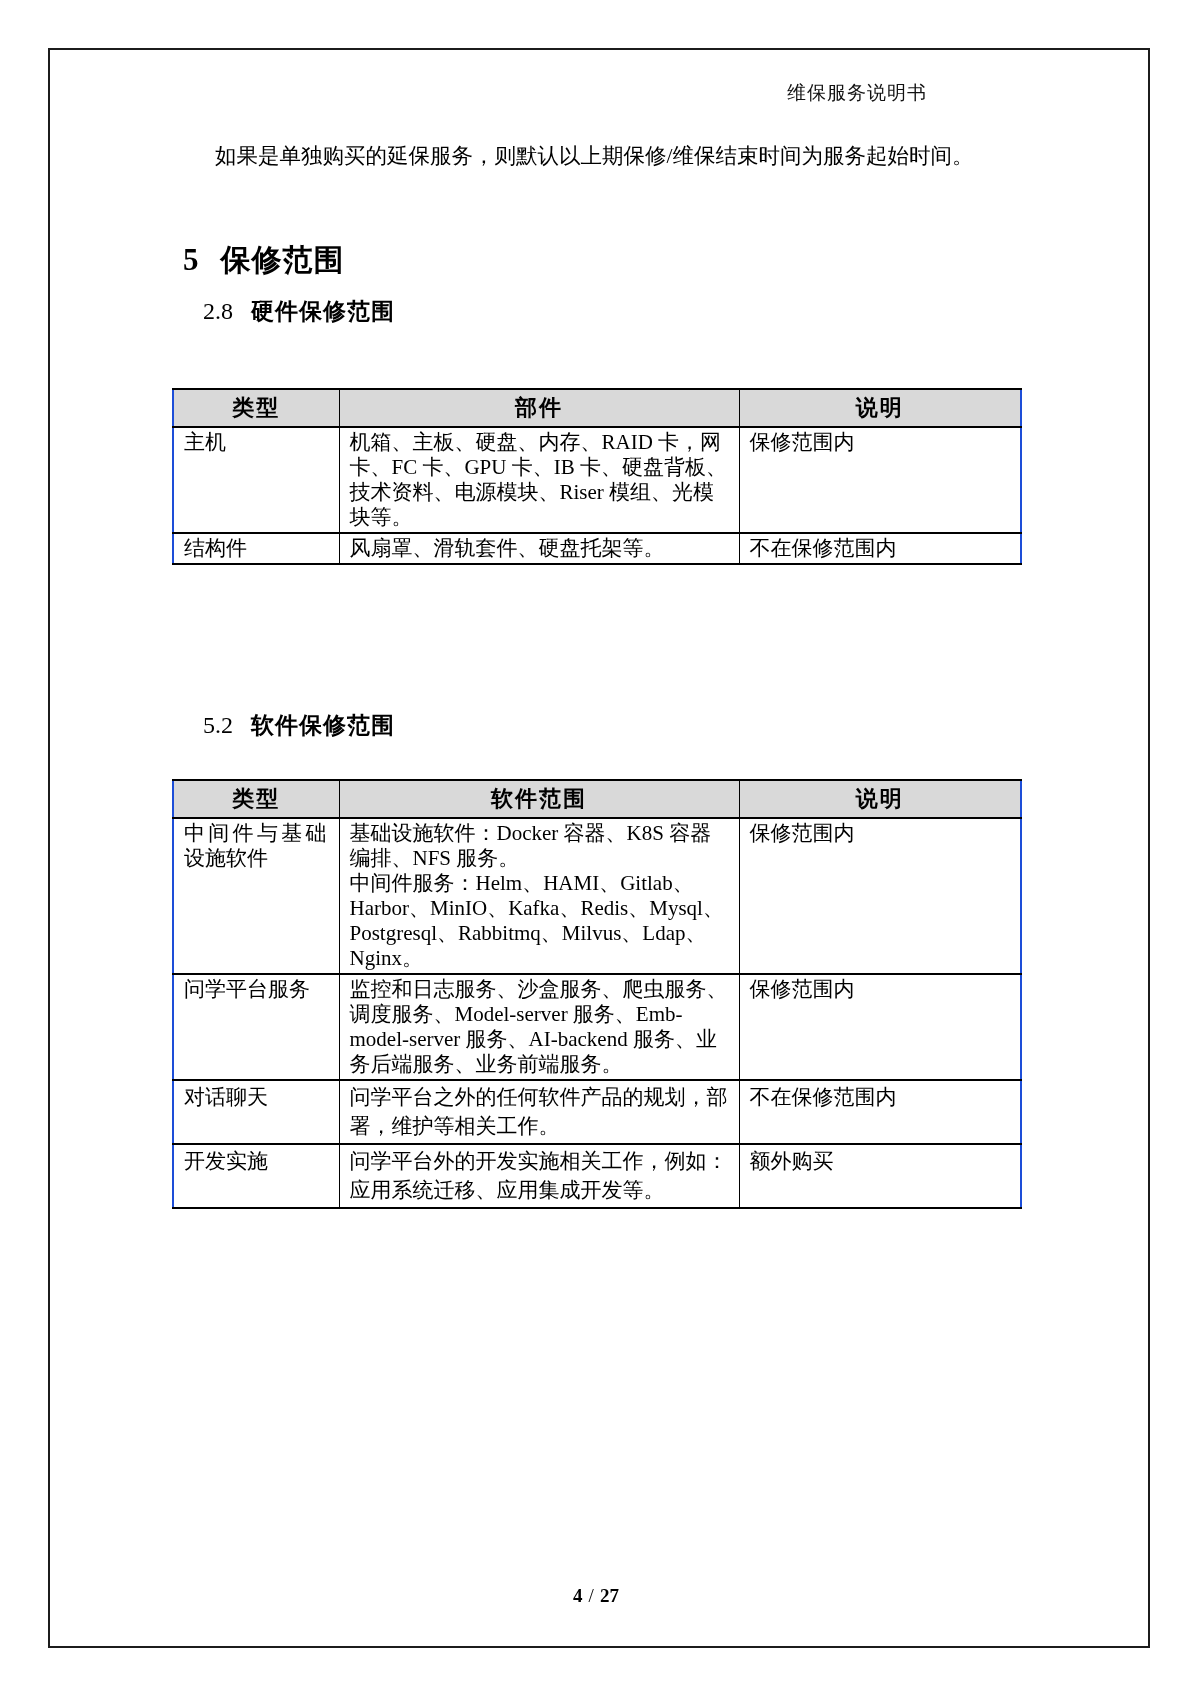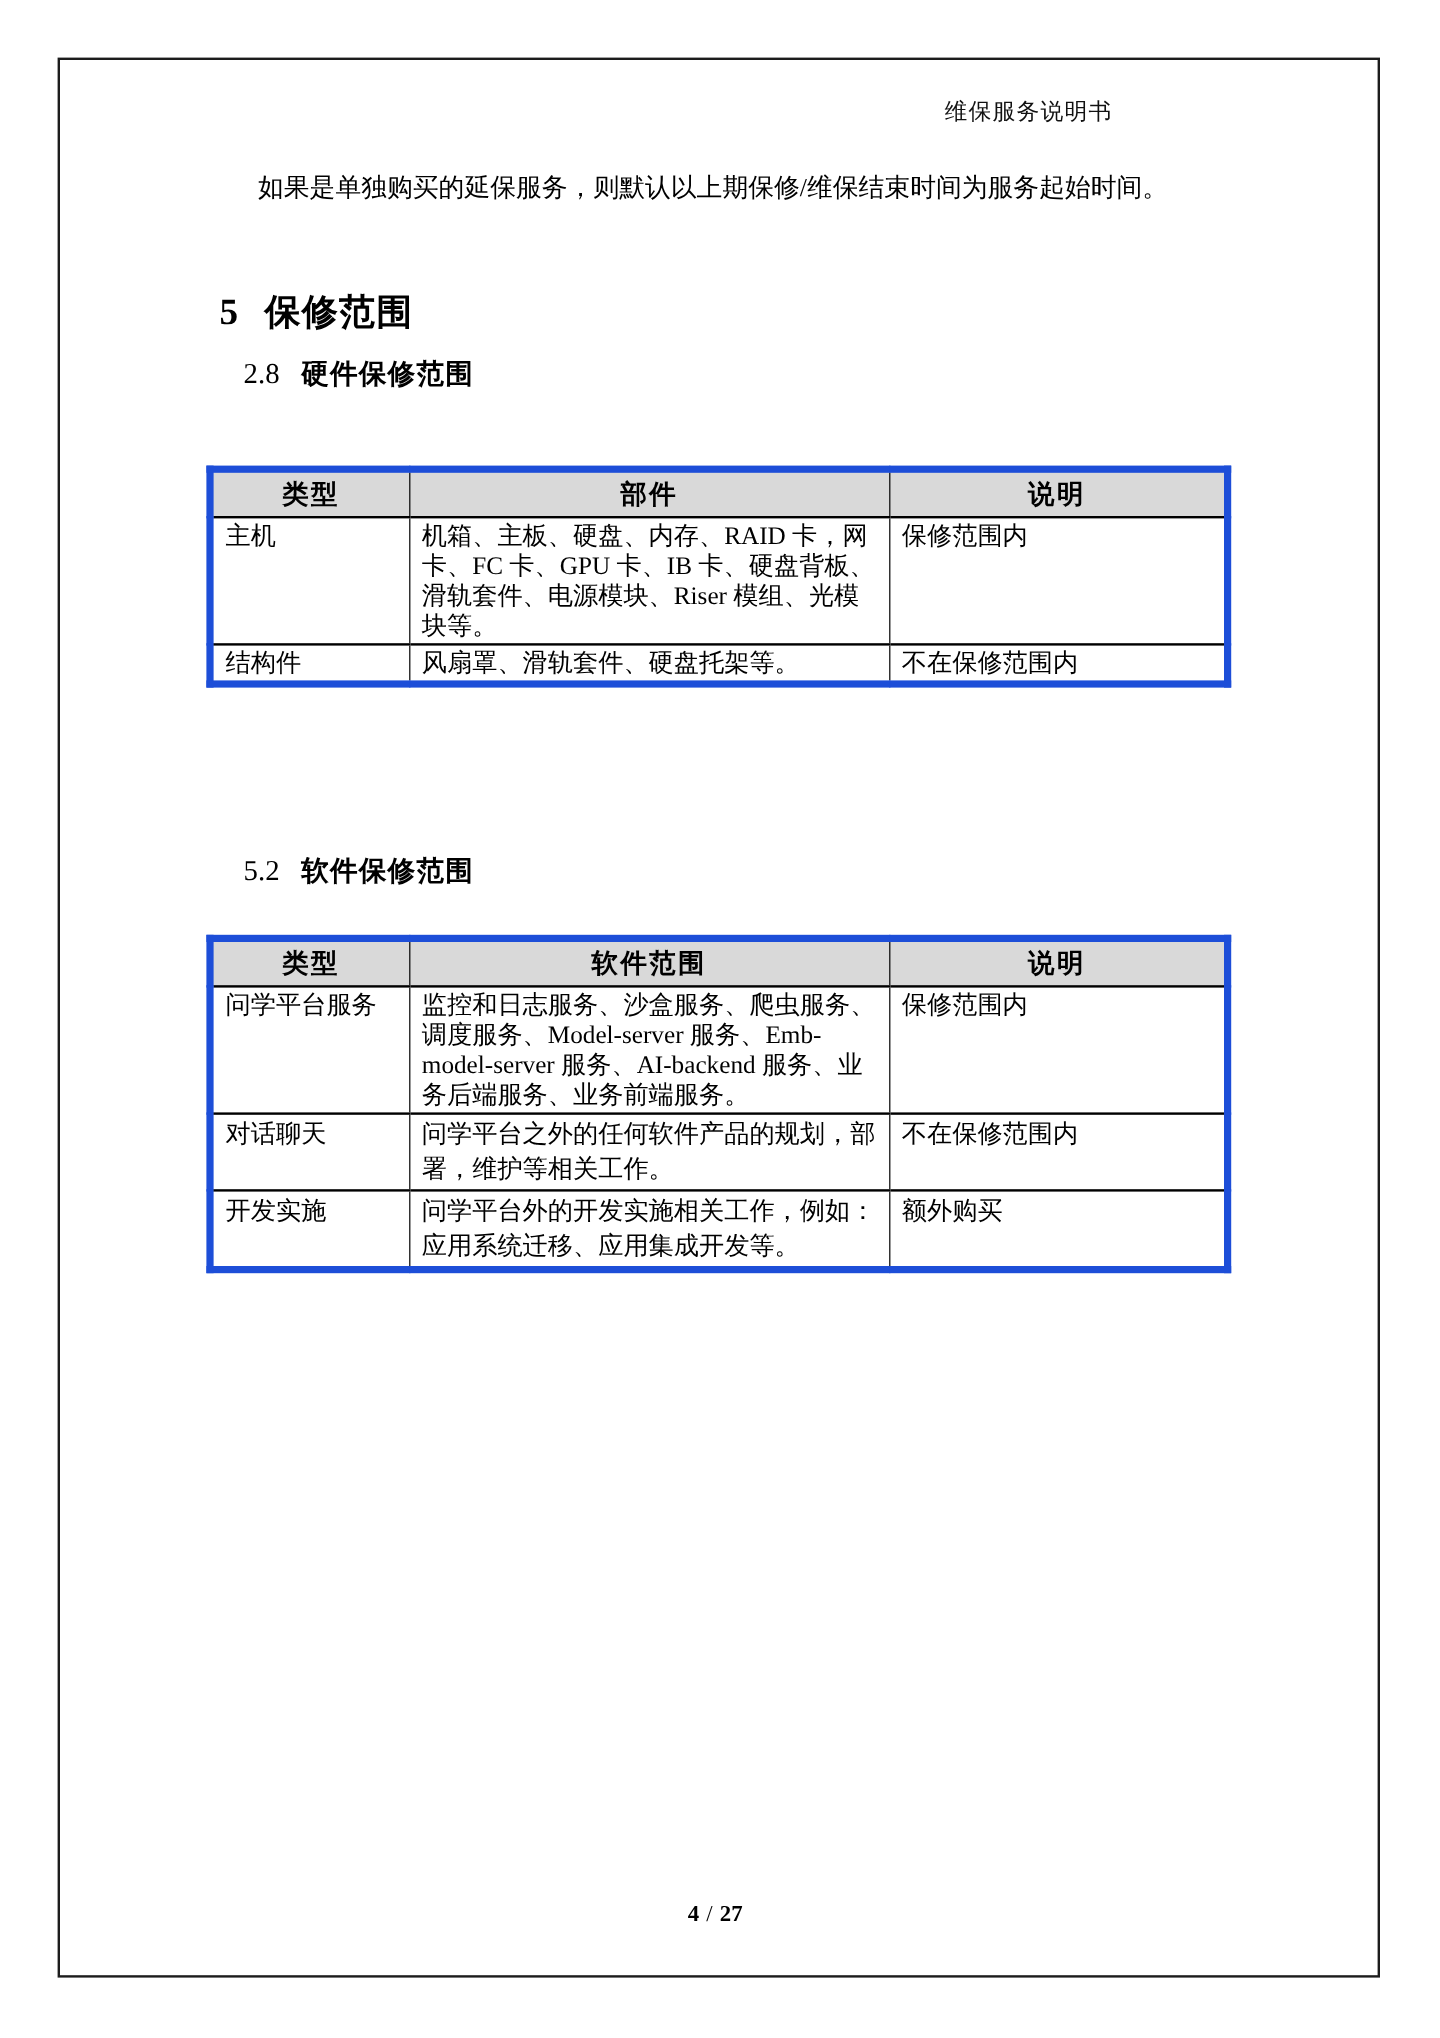--- a/index.html
+++ b/index.html
@@ -50,21 +50,21 @@
   h2.subsec .h-title {
     font-family: "Liberation Sans", "DejaVu Sans", sans-serif;
     font-size: 23px; font-weight: 800; margin-left: 12px; letter-spacing: 1px;
   }
   #subsec-1 { top: 296px; }
   #subsec-2 { top: 710px; }
 
   table.doc-table {
     position: absolute; left: 172px; width: 848px;
     border-collapse: collapse; table-layout: fixed;
-    border: 6px solid #1d4ed8;
+    border: 2px solid #1d4ed8;
     font-size: 21px;
     padding-left: 48px;
   }
   #table-hardware { top: 388px; }
   #table-software { top: 779px; }
   .doc-table th {
     background: #d9d9d9;
     border: 1px solid #000; border-top: 2px solid #000; border-bottom: 2px solid #000;
     font-size: 22px; font-weight: bold;
     text-align: center; vertical-align: middle;
@@ -119,21 +119,21 @@
     <thead>
       <tr>
         <th>类型</th>
         <th>部件</th>
         <th>说明</th>
       </tr>
     </thead>
     <tbody>
       <tr>
         <td class="c1">主机</td>
-        <td>机箱、主板、硬盘、内存、RAID 卡，网卡、FC 卡、GPU 卡、IB 卡、硬盘背板、滑轨套件、电源模块、Riser 模组、光模块等。</td>
+        <td>机箱、主板、硬盘、内存、RAID 卡，网卡、FC 卡、GPU 卡、IB 卡、硬盘背板、技术资料、电源模块、Riser 模组、光模块等。</td>
         <td>保修范围内</td>
       </tr>
       <tr>
         <td class="c1 single">结构件</td>
         <td class="single">风扇罩、滑轨套件、硬盘托架等。</td>
         <td class="single">不在保修范围内</td>
       </tr>
     </tbody>
   </table>
 
@@ -150,20 +150,26 @@
     </colgroup>
     <thead>
       <tr>
         <th>类型</th>
         <th>软件范围</th>
         <th>说明</th>
       </tr>
     </thead>
     <tbody>
       <tr>
+        <td class="c1">中间件与基础设施软件</td>
+        <td class="multi">基础设施软件：Docker 容器、K8S 容器编排、NFS 服务。
+中间件服务：Helm、HAMI、Gitlab、Harbor、MinIO、Kafka、Redis、Mysql、Postgresql、Rabbitmq、Milvus、Ldap、Nginx。</td>
+        <td>保修范围内</td>
+      </tr>
+      <tr>
         <td class="c1">问学平台服务</td>
         <td>监控和日志服务、沙盒服务、爬虫服务、调度服务、Model-server 服务、Emb-model-server 服务、AI-backend 服务、业务后端服务、业务前端服务。</td>
         <td>保修范围内</td>
       </tr>
       <tr class="semiloose">
         <td class="c1">对话聊天</td>
         <td>问学平台之外的任何软件产品的规划，部署，维护等相关工作。</td>
         <td>不在保修范围内</td>
       </tr>
       <tr class="semiloose">

